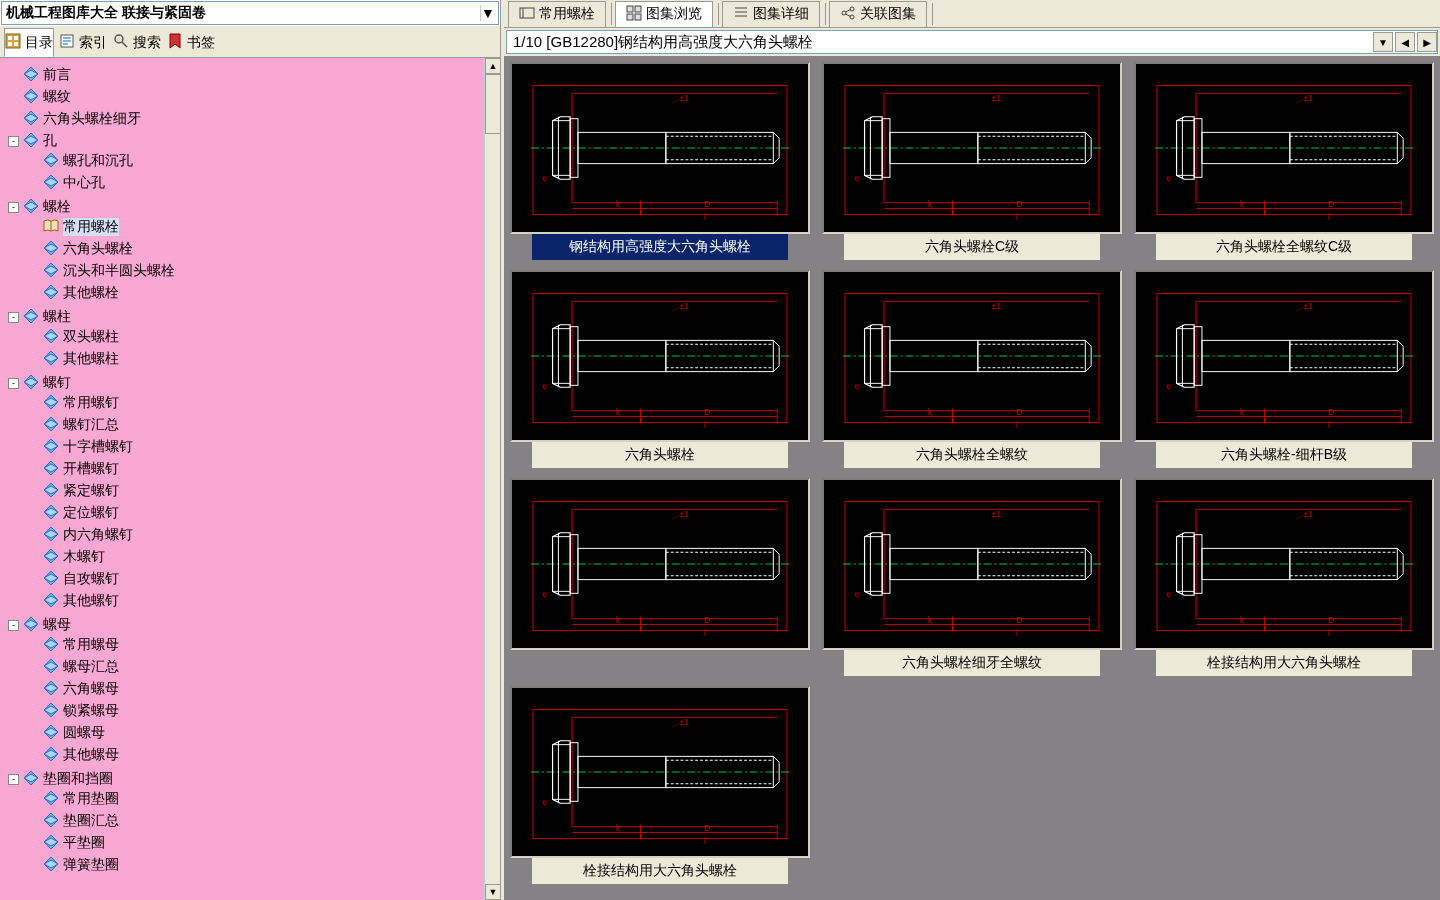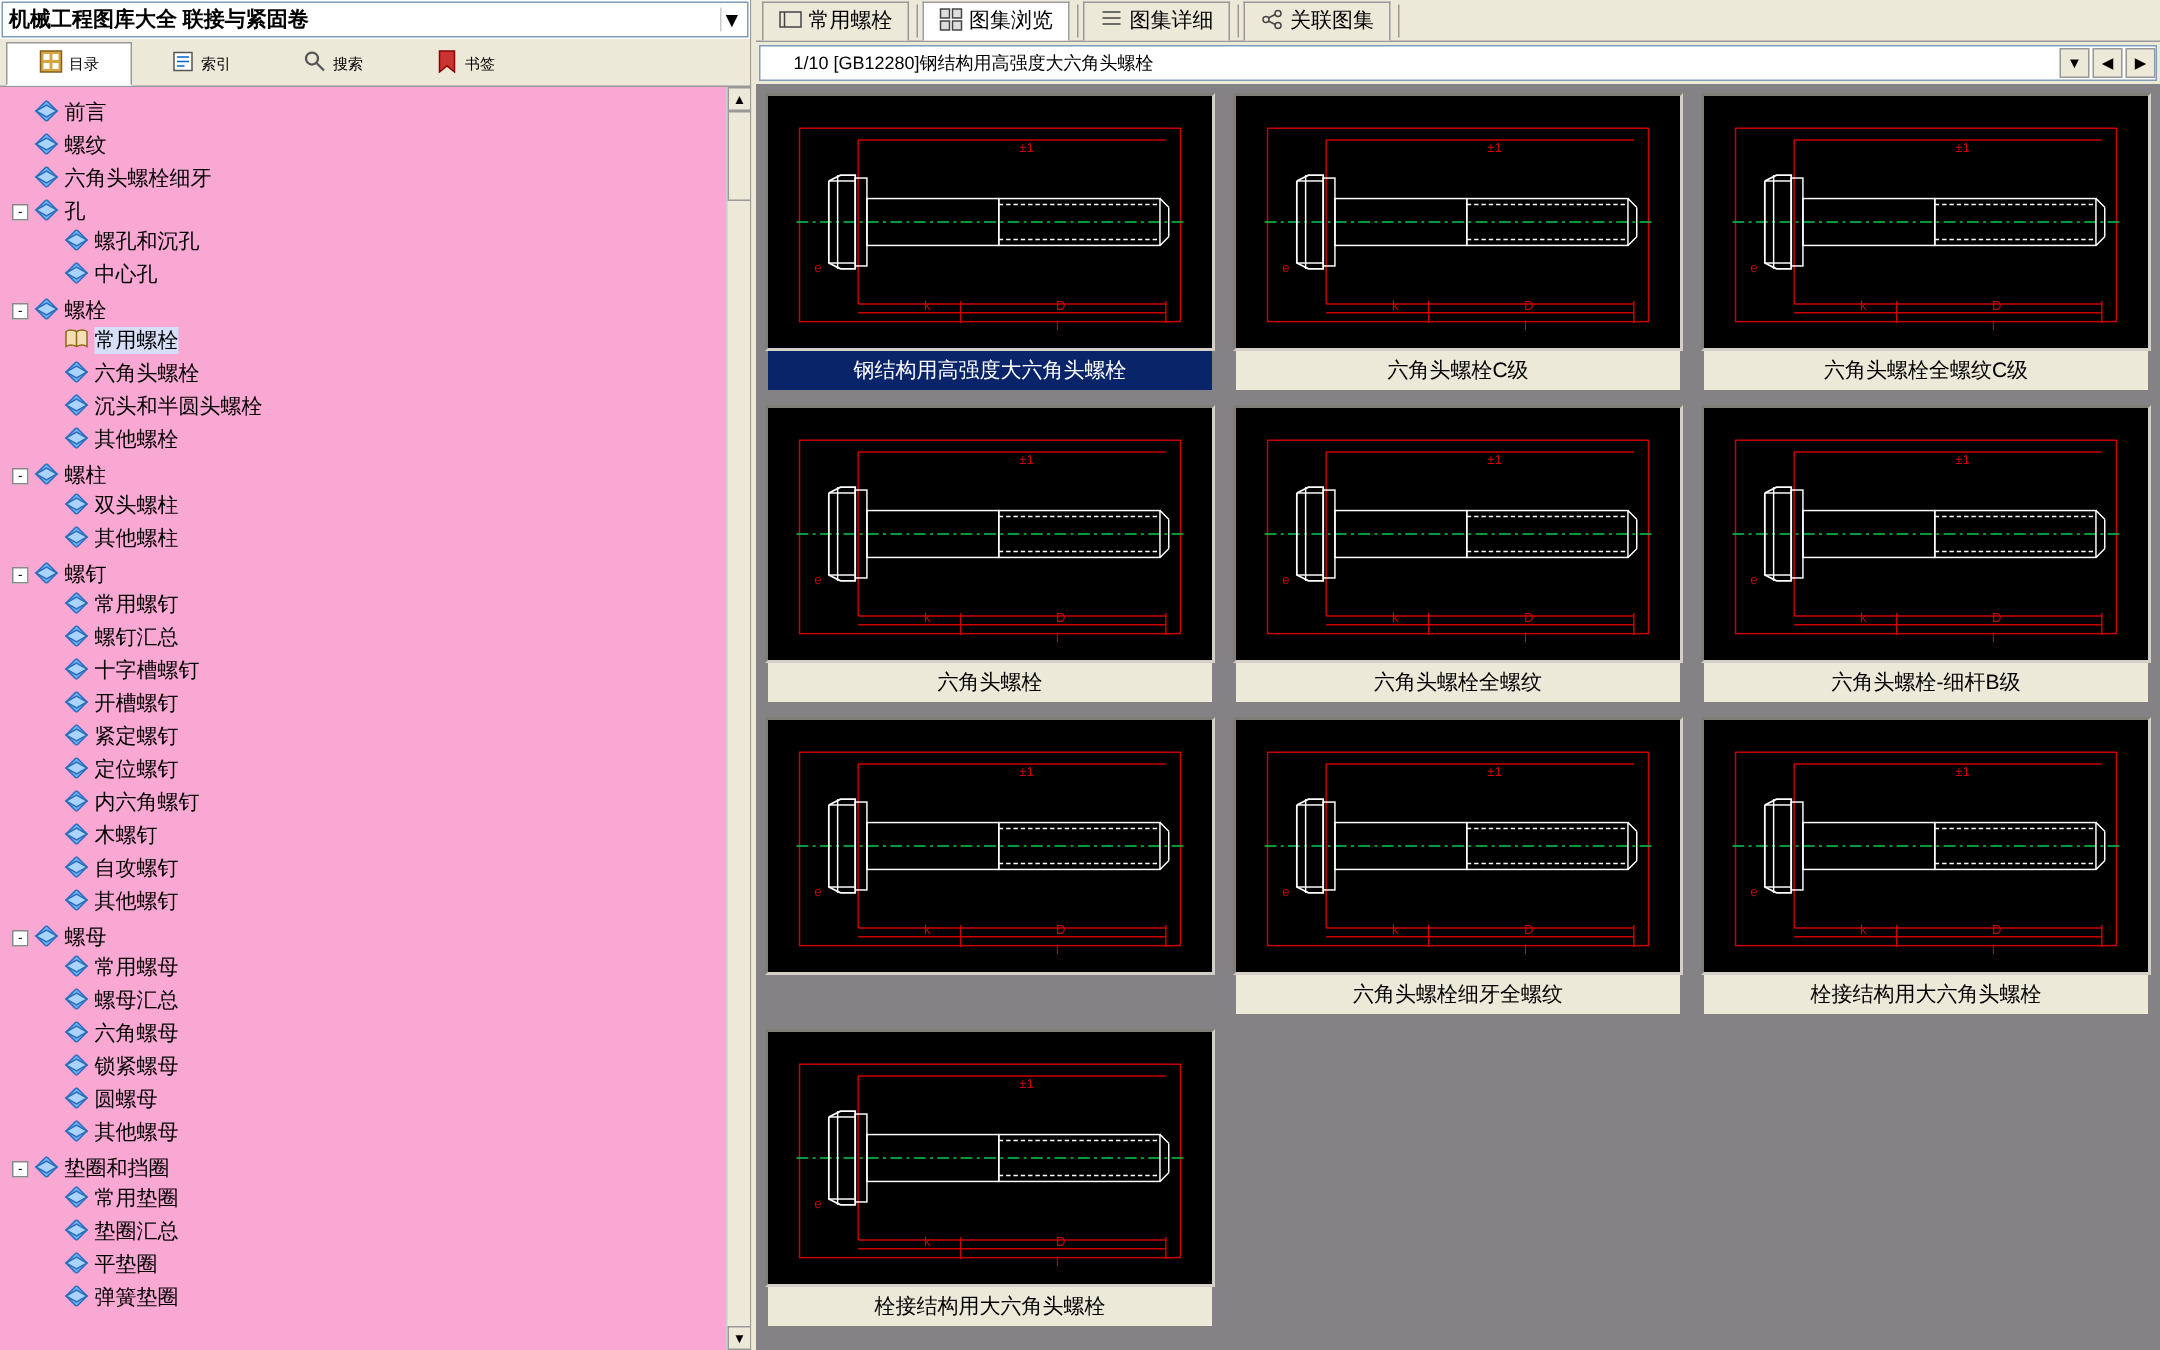--- a/index.html
+++ b/index.html
@@ -47,25 +47,25 @@
   background: #ece9d8;
   border-bottom: 1px solid #999;
   display: flex;
   align-items: center;
   padding: 2px 4px 0 4px;
 }
 .tab-btn {
   display: flex;
   align-items: center;
   gap: 4px;
-  padding: 4px 21px;
+  padding: 4px 0;
   margin-right: 4px;
   border: 1px solid transparent;
   cursor: pointer;
-  font-size: 10px;
+  font-size: 14px;
 }
 .tab-btn.active {
   background: #fff;
   border: 1px solid #999;
   border-bottom: 1px solid #fff;
 }
 .tab-icon { width: 16px; height: 16px; }
 .tree-area {
   flex: 1;
   overflow-y: auto;
@@ -131,21 +131,21 @@
 .right-tab.active { background: #fff; }
 .right-tab-sep { width:1px; height:22px; background:#999; margin: 0 3px; }
 .path-bar {
   height: 24px;
   background: #fff;
   border: 1px solid #7f9db9;
   margin: 2px;
   display: flex;
   align-items: center;
 }
-.path-text { flex: 1; padding: 0 22px; font-size: 12px; }
+.path-text { flex: 1; padding: 0 6px; font-size: 15px; }
 .path-controls { display: flex; align-items: center; }
 .path-btn {
   width: 20px;
   height: 20px;
   border: 1px solid #999;
   background: #ece9d8;
   margin-left: 2px;
   display: flex;
   align-items: center;
   justify-content: center;
@@ -170,21 +170,21 @@
 }
 .thumb-frame {
   width: 300px;
   height: 172px;
   border: 2px inset #d4d0c8;
   background: #000;
   position: relative;
 }
 .bolt-svg { width: 100%; height: 100%; }
 .thumb-caption {
-  width: 296px;
+  width: 256px;
   text-align: center;
   padding: 4px 2px;
   font-size: 14px;
   color: #000;
   background: #ece9d8;
 }
 .thumb-caption.selected {
   background: #0a246a;
   color: #fff;
 }

